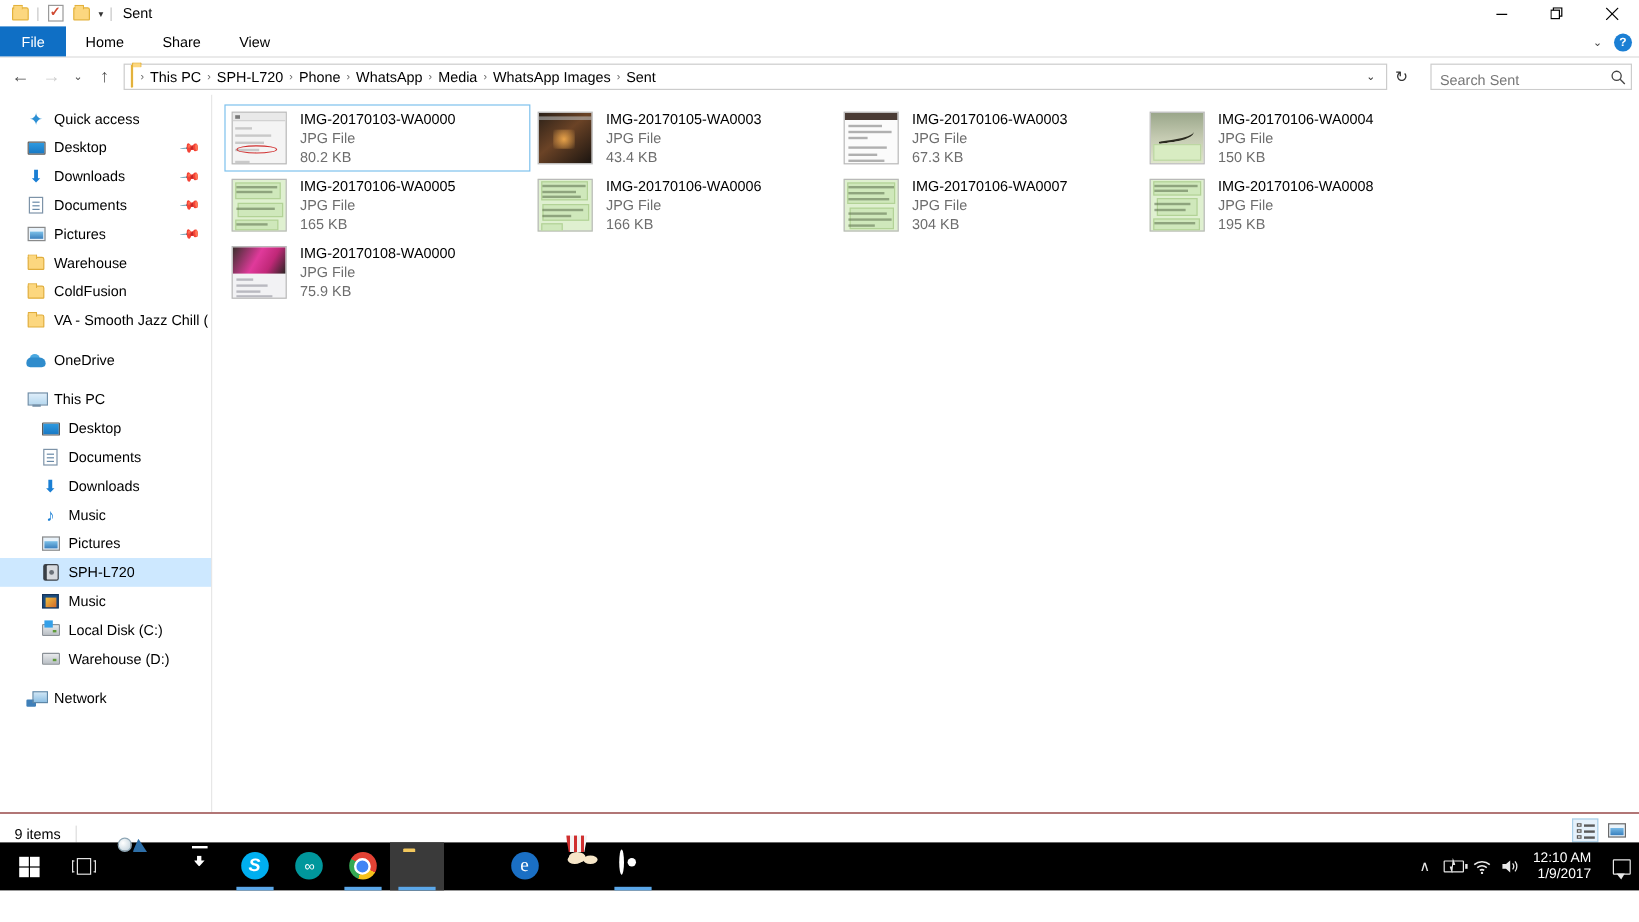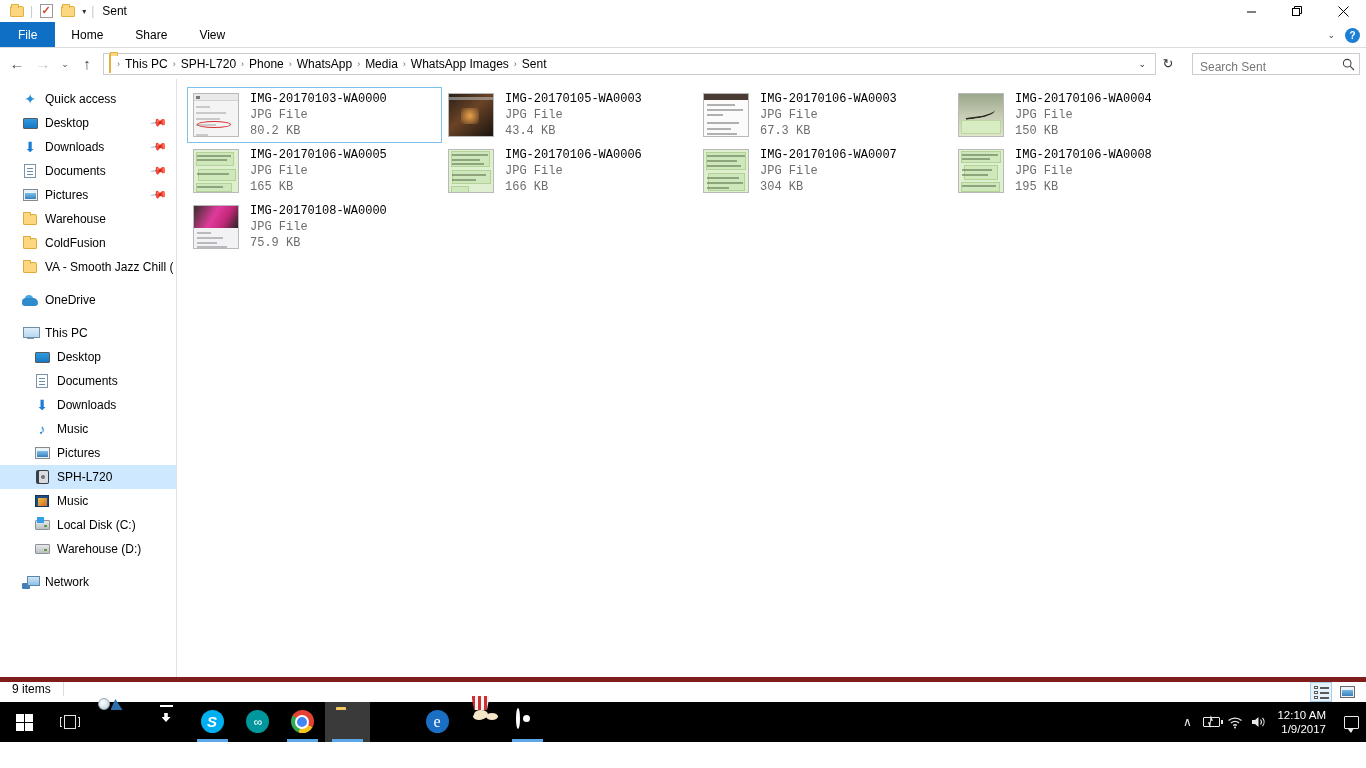--- a/index.html
+++ b/index.html
@@ -211,21 +211,21 @@
   }
   .ic-network::before {
     content: ""; position: absolute; left: 0; bottom: 0; width: 8px; height: 6px;
     background: #3f7fb8; border-radius: 1px;
   }
   .ic-quick { color: #2b8fd4; font-size: 14px; line-height: 1; }
   .ic-download { color: #1a7fd4; font-size: 14px; line-height: 1; }
 
   
   .content { flex: 1; background: #fff; padding: 8px 0 0 10px; overflow: hidden; position: relative; }
-  .tiles { display: flex; flex-wrap: wrap; align-content: flex-start; font-family: Liberation Mono, monospace; }
+  .tiles { display: flex; flex-wrap: wrap; align-content: flex-start; }
   .tile {
     width: 255px; height: 56px; display: flex; align-items: center;
     padding: 2px 4px; margin: 0 0 0 0; border: 1px solid transparent;
   }
   .tile.selected { background: #ffffff; border: 1px solid #7dc1ed; }
   .thumb-wrap {
     width: 48px; height: 48px; display: flex; align-items: center; justify-content: center;
     flex-shrink: 0; margin-right: 10px;
   }
   .thumb {
@@ -269,22 +269,22 @@
   .th-grass .blade {
     position: absolute; left: 6px; top: 14px; width: 30px; height: 10px;
     border-bottom: 2px solid #2b2b20; border-radius: 0 0 60% 10%;
     transform: rotate(-8deg);
   }
   .th-grass .gbub { position: absolute; left: 2px; right: 2px; bottom: 2px; height: 14px;
     background: #d8ecc2; border: 1px solid #bcd6a2; }
 
   
   .statusbar {
-    height: 25px; border-top: 5px solid #7f1d1d; background: #fff;
-    display: flex; align-items: flex-start; padding: 0 4px 0 12px;
+    height: 25px; border-top: 1px solid #7f1d1d; background: #fff;
+    display: flex; align-items: flex-end; padding: 0 4px 0 12px;
     position: relative;
   }
   .status-text { font-size: 12px; color: #000; }
   .status-div { width: 1px; height: 14px; background: #dcdcdc; margin-left: 12px; }
   .viewbtns { position: absolute; right: 8px; display: flex; gap: 4px; align-items: center; }
   .vbtn { width: 22px; height: 20px; display: flex; align-items: center; justify-content: center; }
   .vbtn.active { border: 1px solid #a8cfe8; background: #e5f1fb; }
   .vb-details { position: relative; width: 15px; height: 12px; }
   .vb-details i {
     position: absolute; left: 0; width: 4px; height: 3px; background: #fff;

